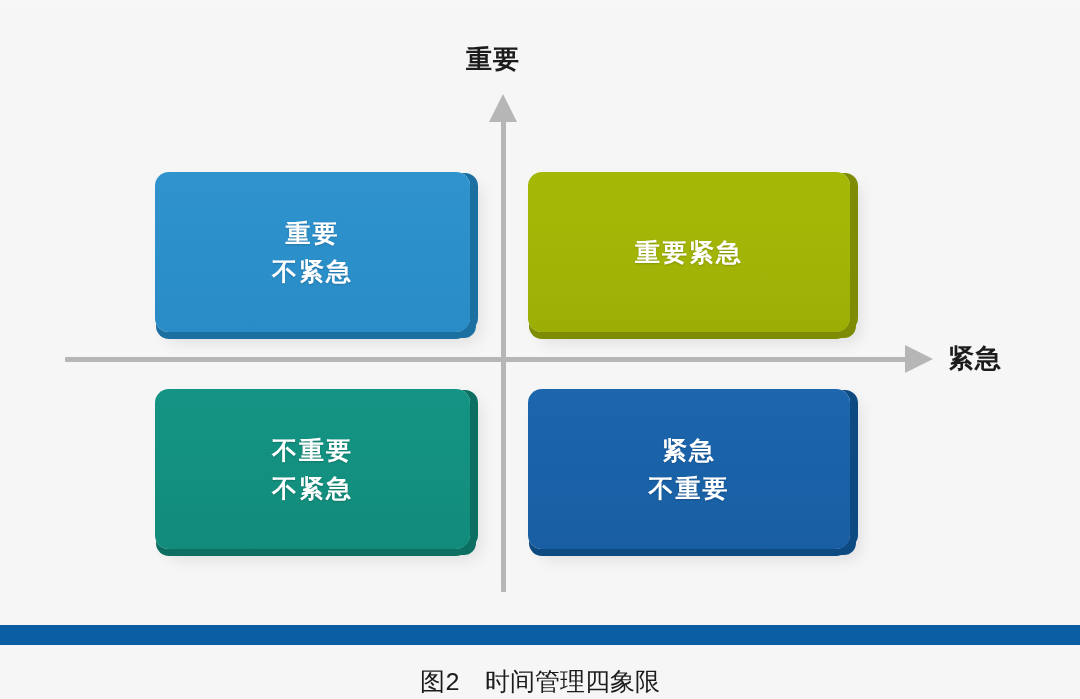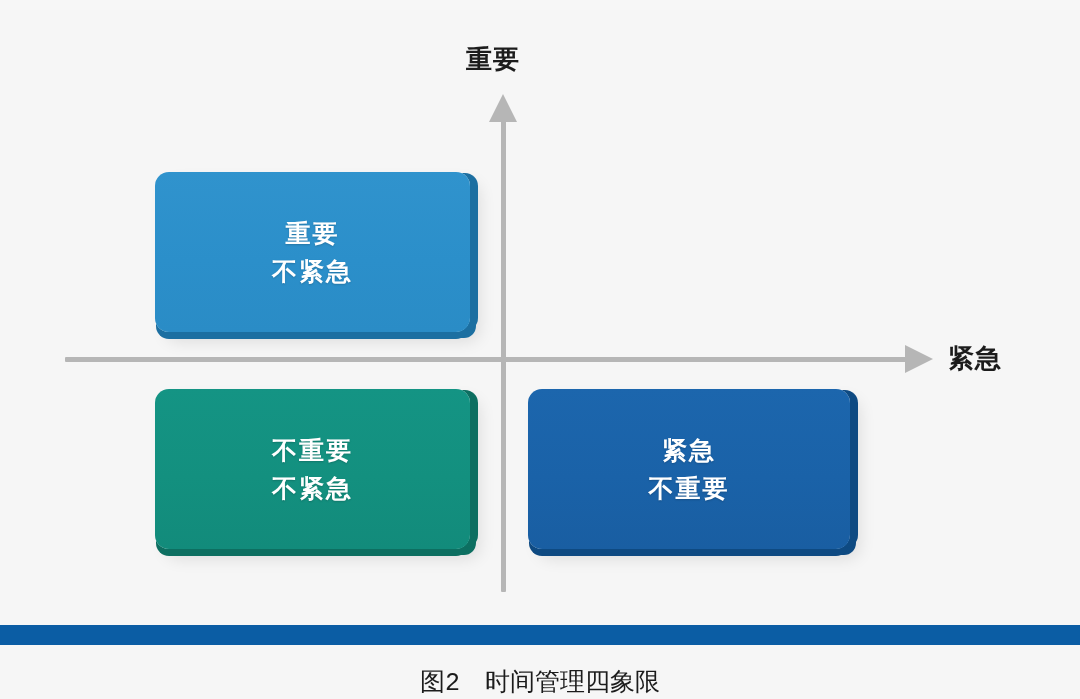--- a/index.html
+++ b/index.html
@@ -169,20 +169,23 @@
   <div class="axis-v-arrow"></div>
 
   <div class="axis-label axis-label-top">重要</div>
   <div class="axis-label axis-label-right">紧急</div>
 
   <div class="quad quad-tl">
     <div class="quad-label">重要</div>
     <div class="quad-label">不紧急</div>
   </div>
 
+  <div class="quad quad-tr">
+    <div class="quad-label">重要紧急</div>
+  </div>
 
   <div class="quad quad-bl">
     <div class="quad-label">不重要</div>
     <div class="quad-label">不紧急</div>
   </div>
 
   <div class="quad quad-br">
     <div class="quad-label">紧急</div>
     <div class="quad-label">不重要</div>
   </div>

